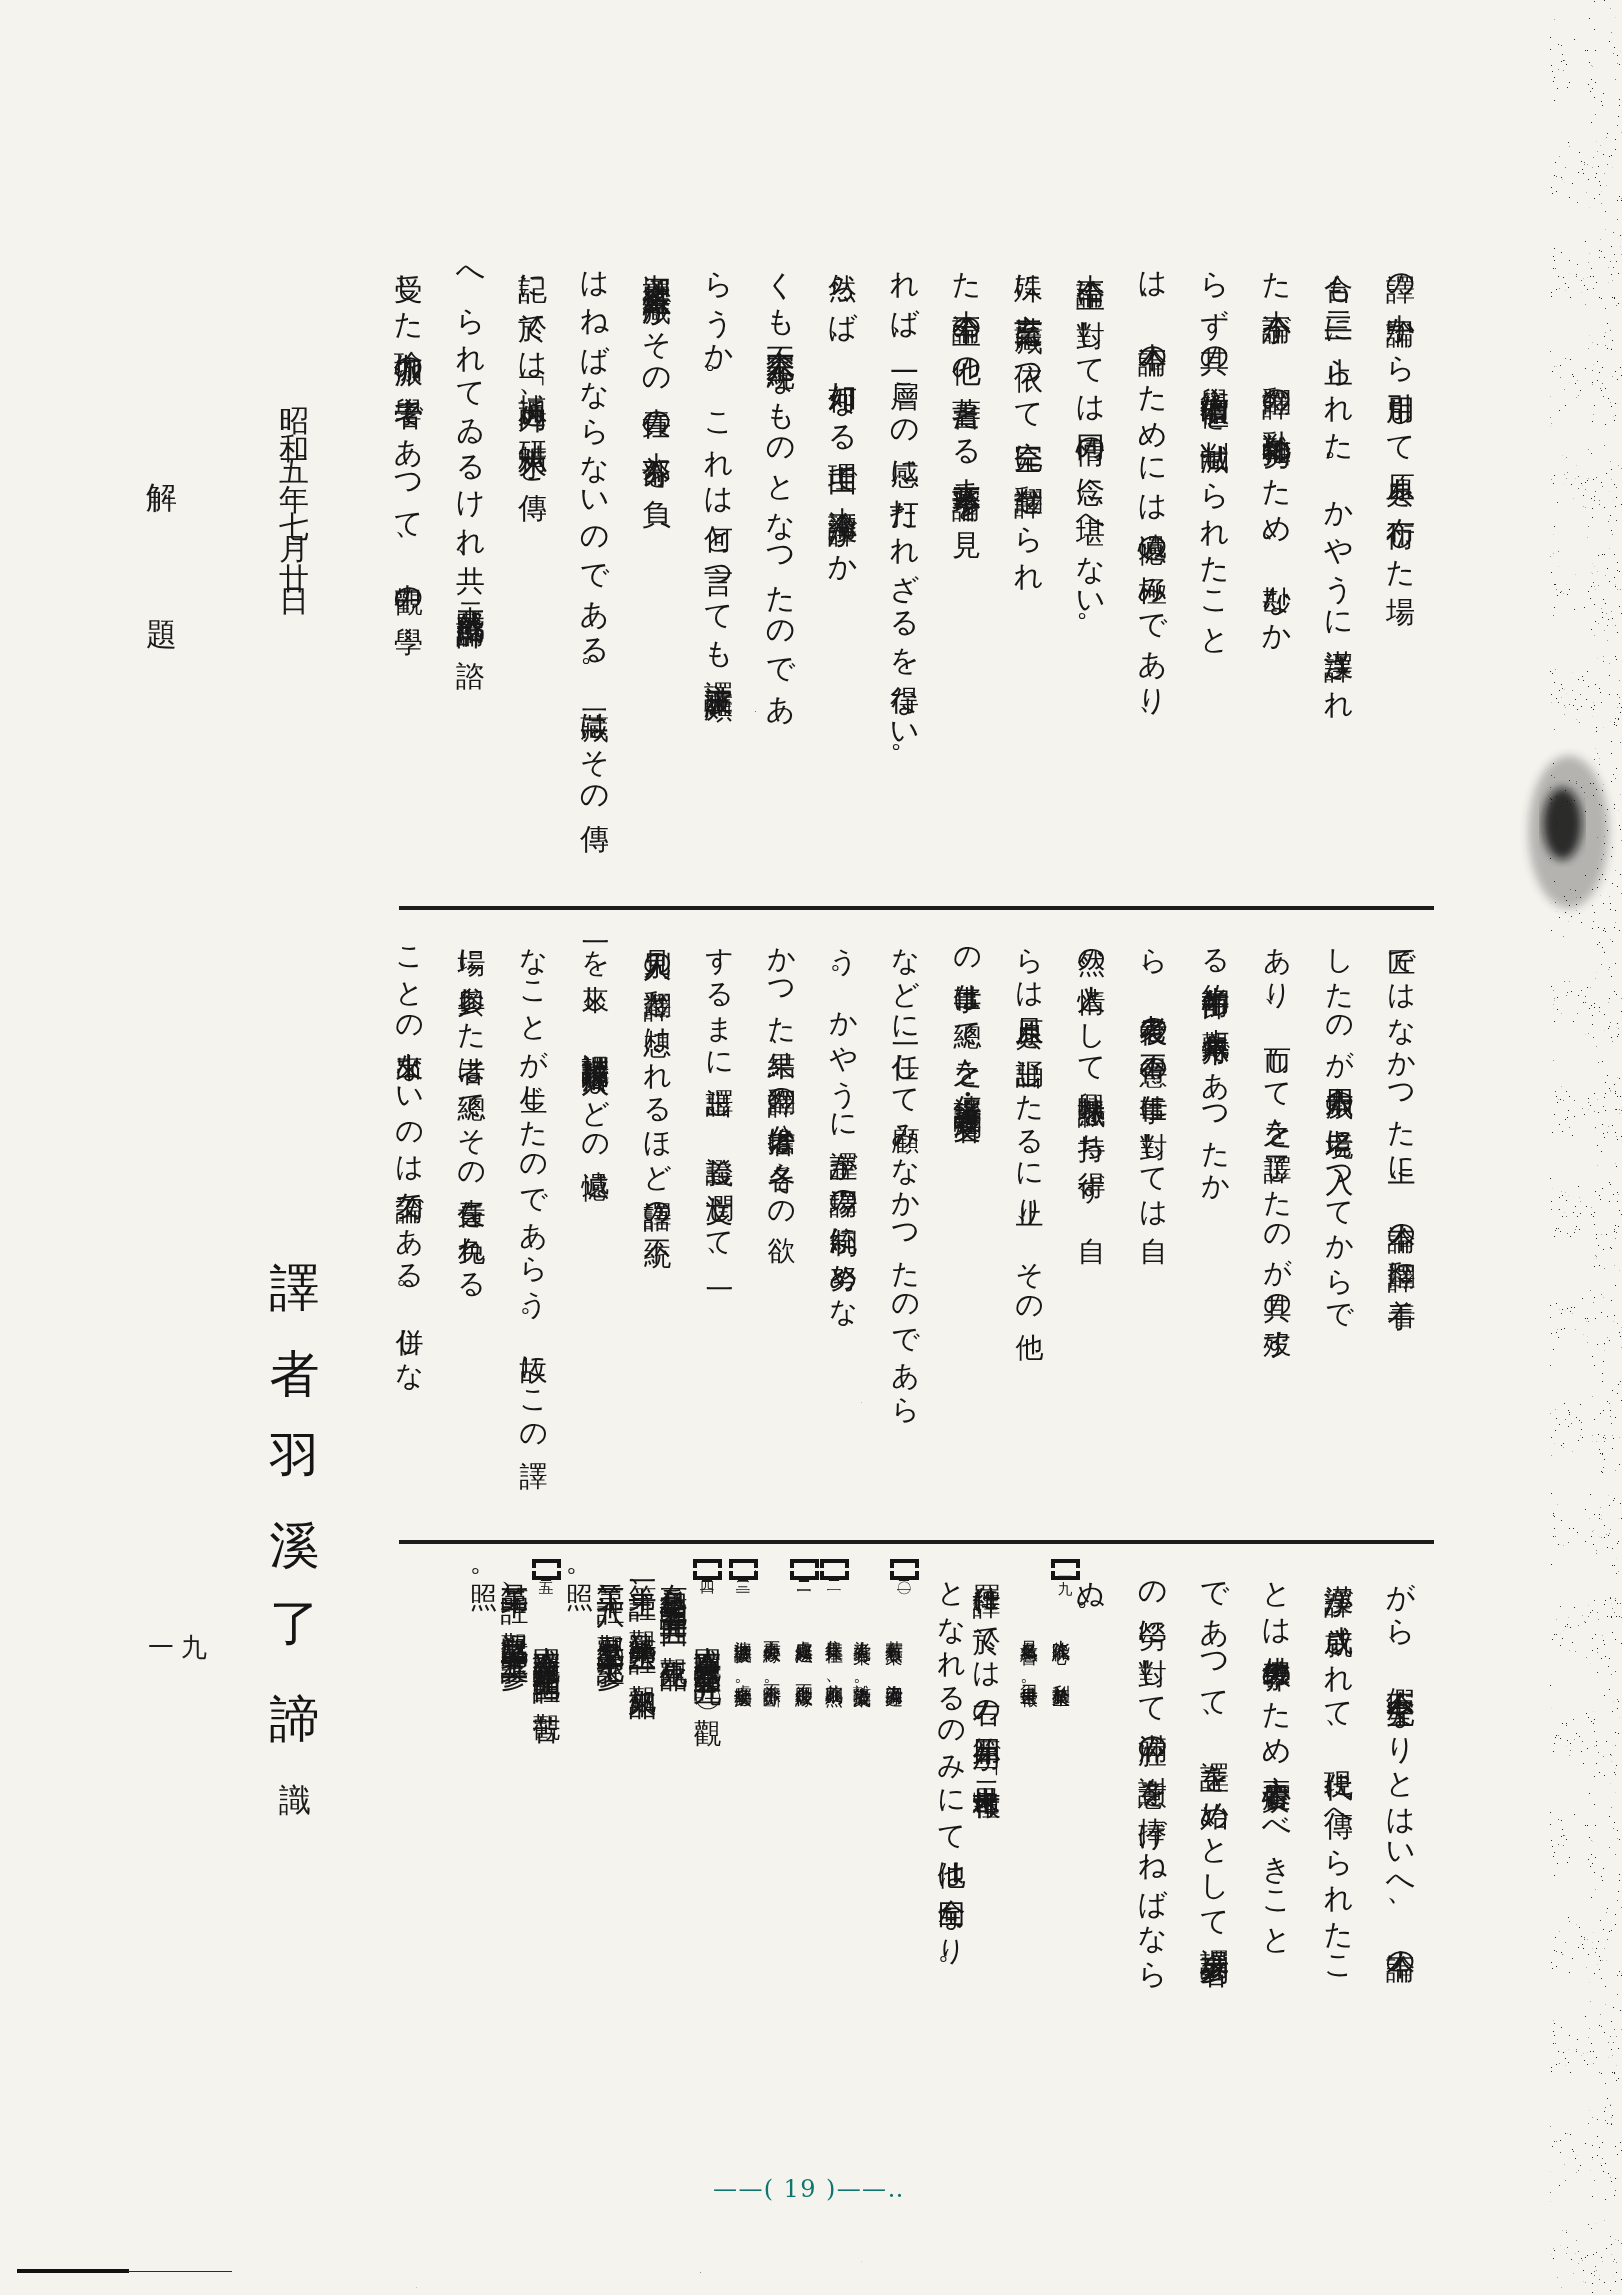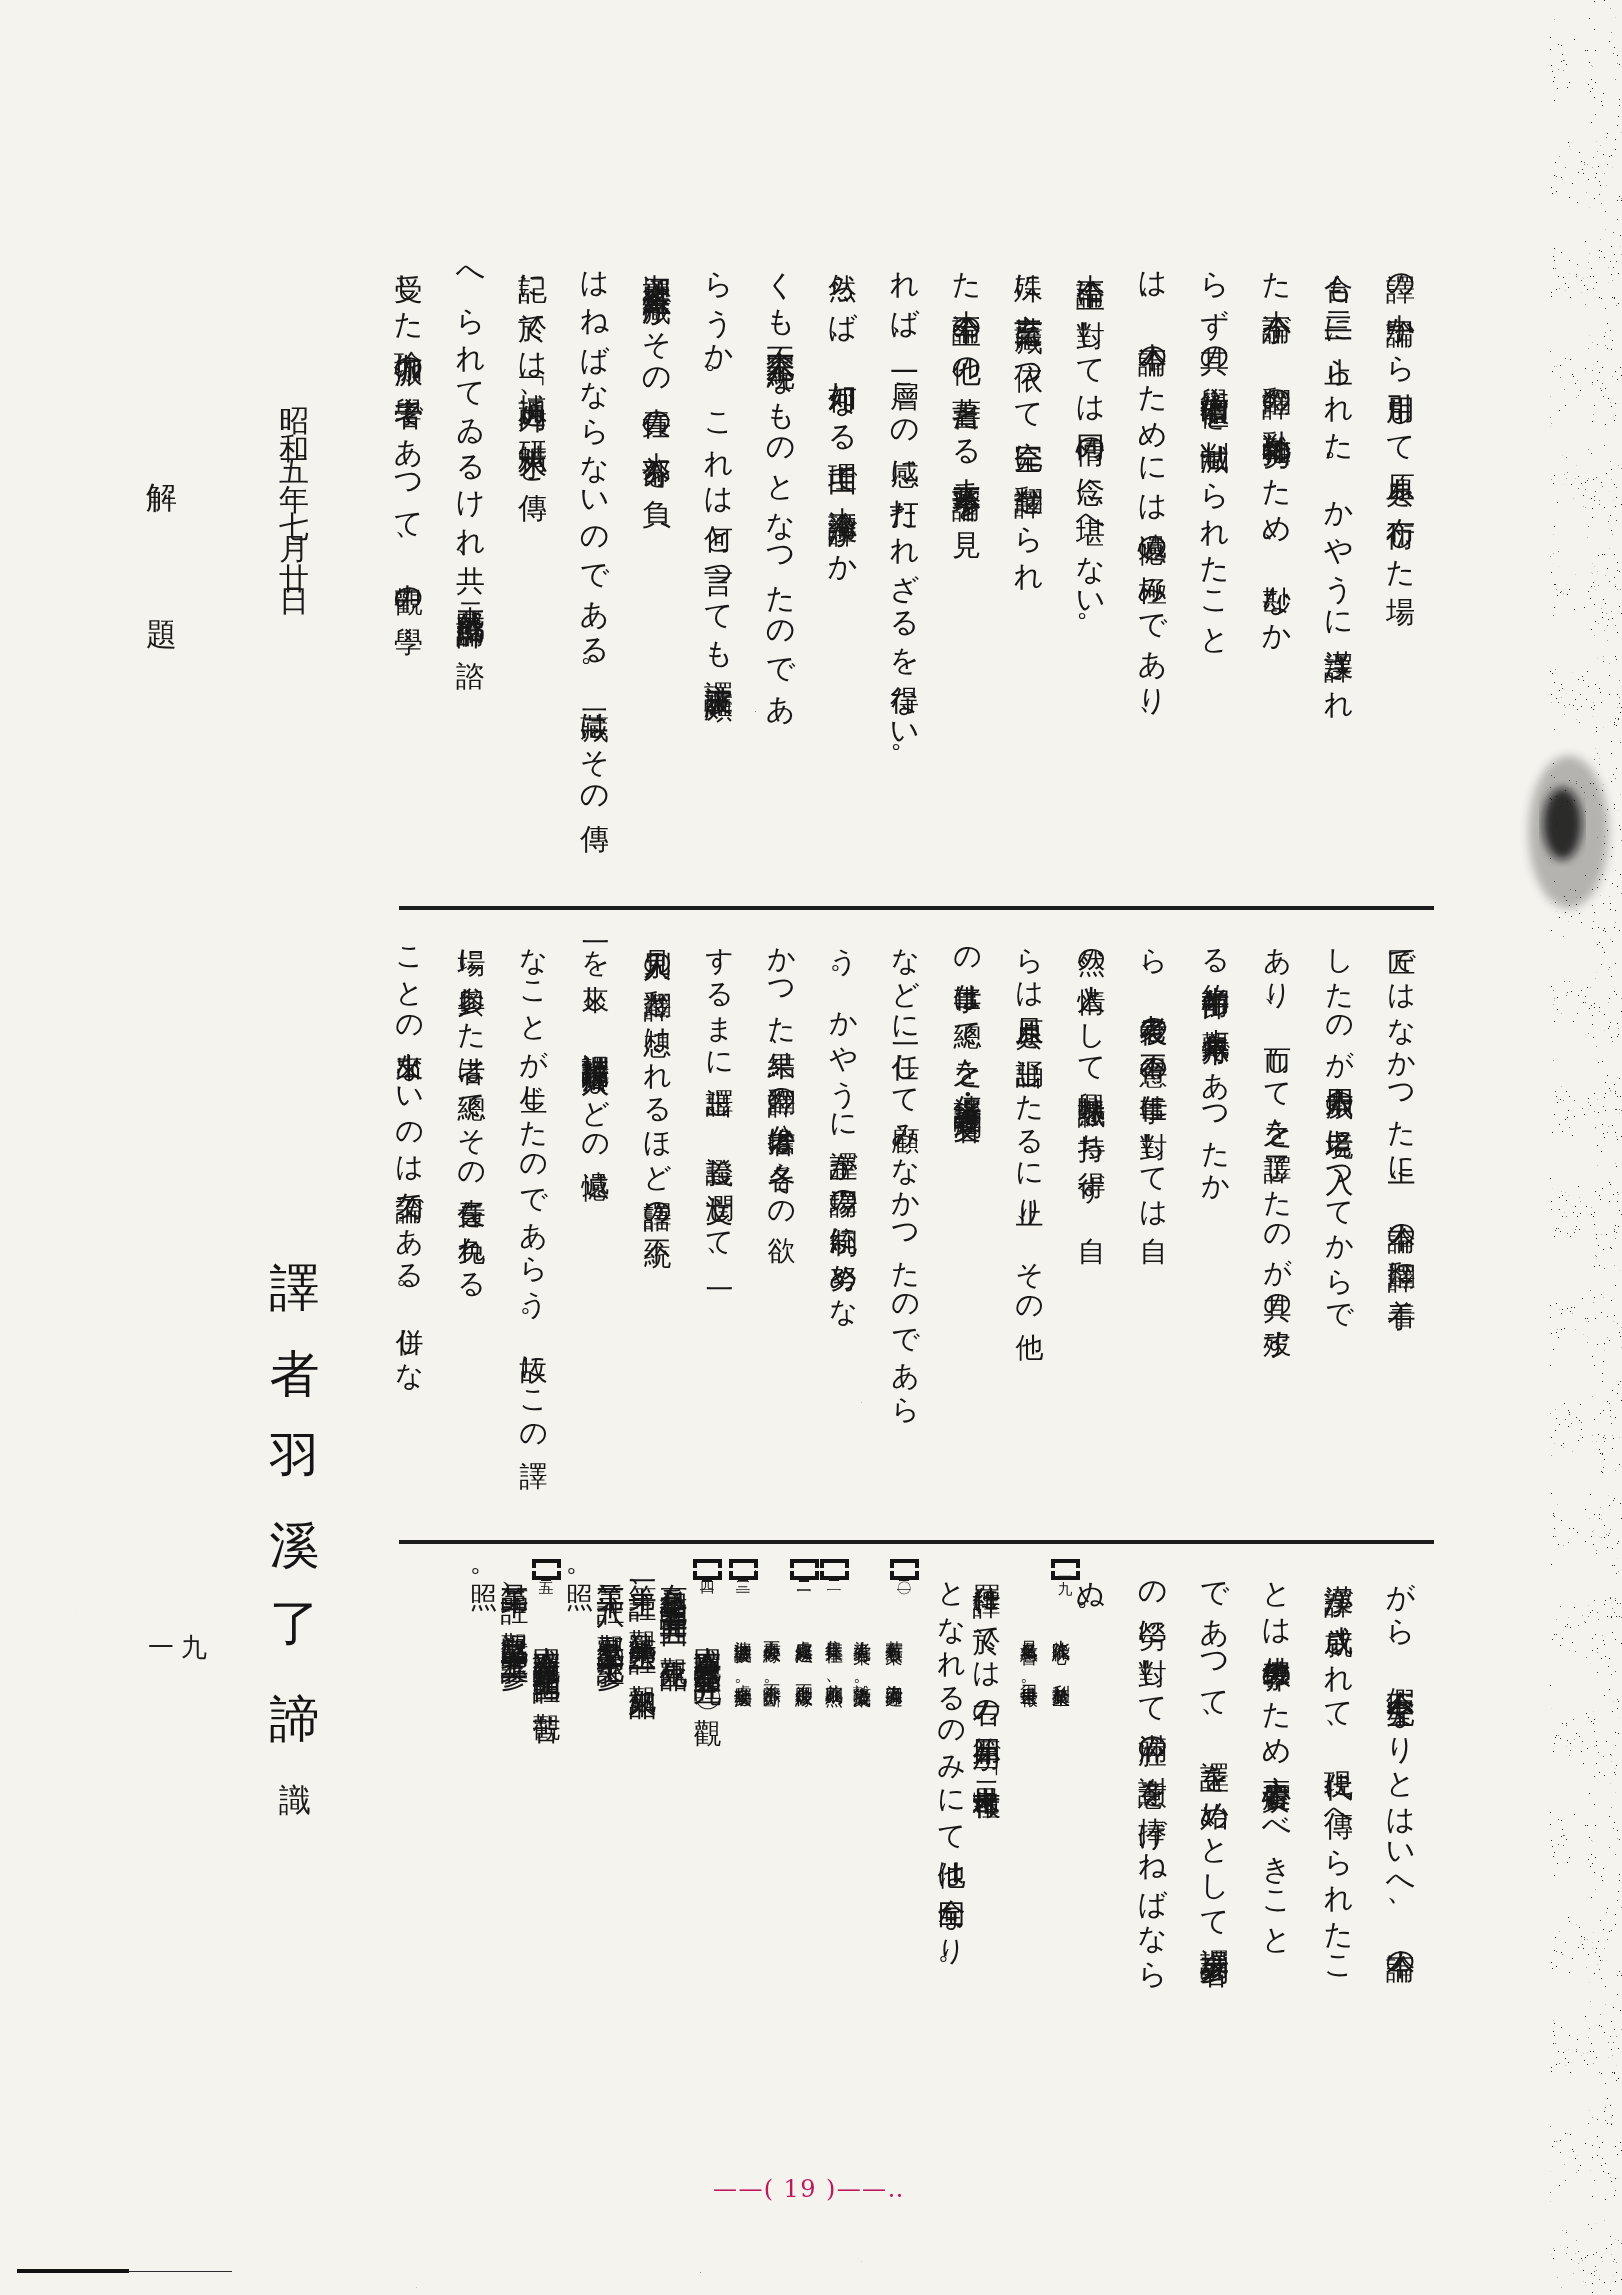--- a/index.html
+++ b/index.html
@@ -26,21 +26,21 @@
   .rule{position:absolute;background:#1c1c1c;height:3.5px;}
   #rule-top{left:399px;top:906px;width:1035px;}
   #rule-bottom{left:399px;top:1540px;width:1035px;}
   
   #section-label{position:absolute;left:141px;top:459px;font-size:31px;letter-spacing:136px;color:#1a1a1a;}
   #date-line{position:absolute;left:273px;top:383px;font-size:30px;letter-spacing:26px;color:#1a1a1a;}
   #signature{position:absolute;left:262px;top:1222px;}
   #sig-main{display:block;writing-mode:vertical-rl;font-size:50px;letter-spacing:86px;color:#151515;}
   #sig-seal{display:block;writing-mode:vertical-rl;font-size:32px;margin:19.4px auto 0;color:#1a1a1a;}
   #folio{position:absolute;left:148px;top:1630px;font-size:26px;letter-spacing:7px;color:#1f1f1f;}
-  #footer{position:absolute;left:713px;top:2175px;font-size:24px;letter-spacing:1.4px;color:#be185d;}
+  #footer{position:absolute;left:713px;top:2175px;font-size:24px;letter-spacing:1.4px;color:#0f766e;}
   
   .ncol{position:absolute;writing-mode:vertical-rl;text-orientation:mixed;font-size:28px;letter-spacing:2.8px;line-height:32px;color:#161616;}
   .verse{position:absolute;display:flex;flex-direction:row-reverse;}
   .vhalf{writing-mode:vertical-rl;text-orientation:mixed;font-size:18px;letter-spacing:1.4px;line-height:32px;width:32px;color:#141414;}
   .vgap{display:inline-block;width:0;height:37px;}
   .nbr{position:absolute;width:32px;}
   .nbr .cap{height:4.9px;width:21px;margin:0 auto;border:4.9px solid #141414;border-bottom:none;}
   .nbr .capb{height:4.9px;width:21px;margin:0 auto;border:4.9px solid #141414;border-top:none;}
   .nbr .num{writing-mode:vertical-rl;font-size:14.6px;line-height:32px;letter-spacing:0.7px;display:block;margin:0.7px auto;text-align:center;width:32px;}
   

